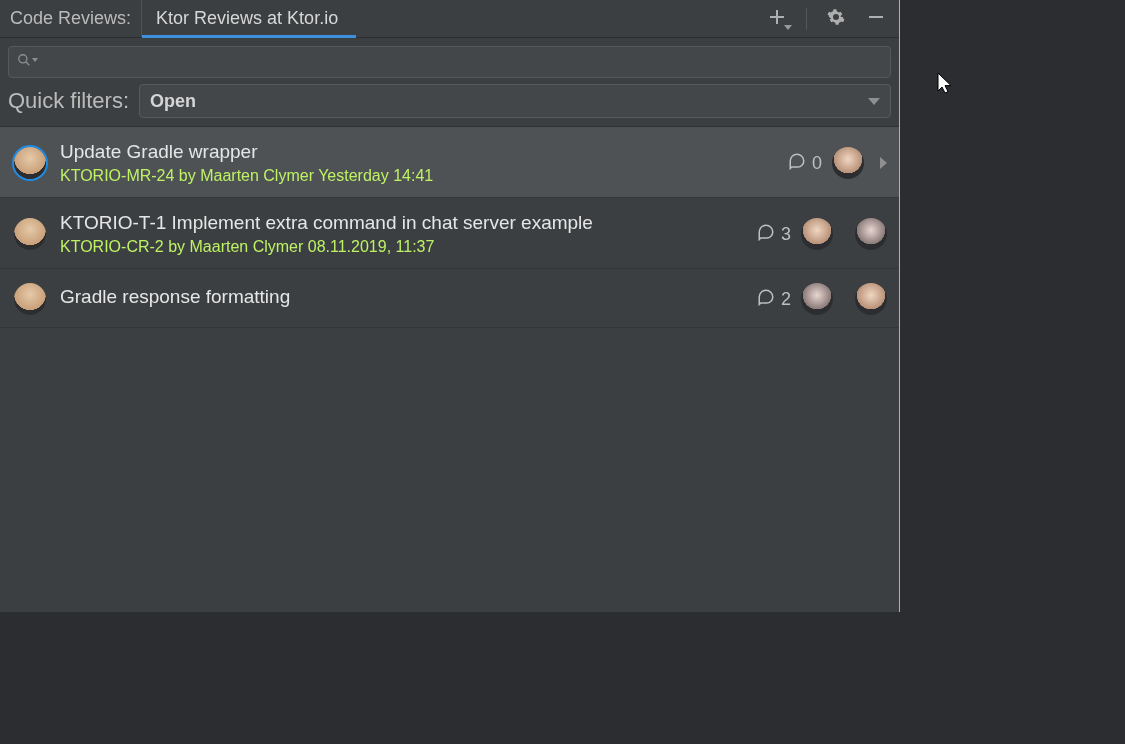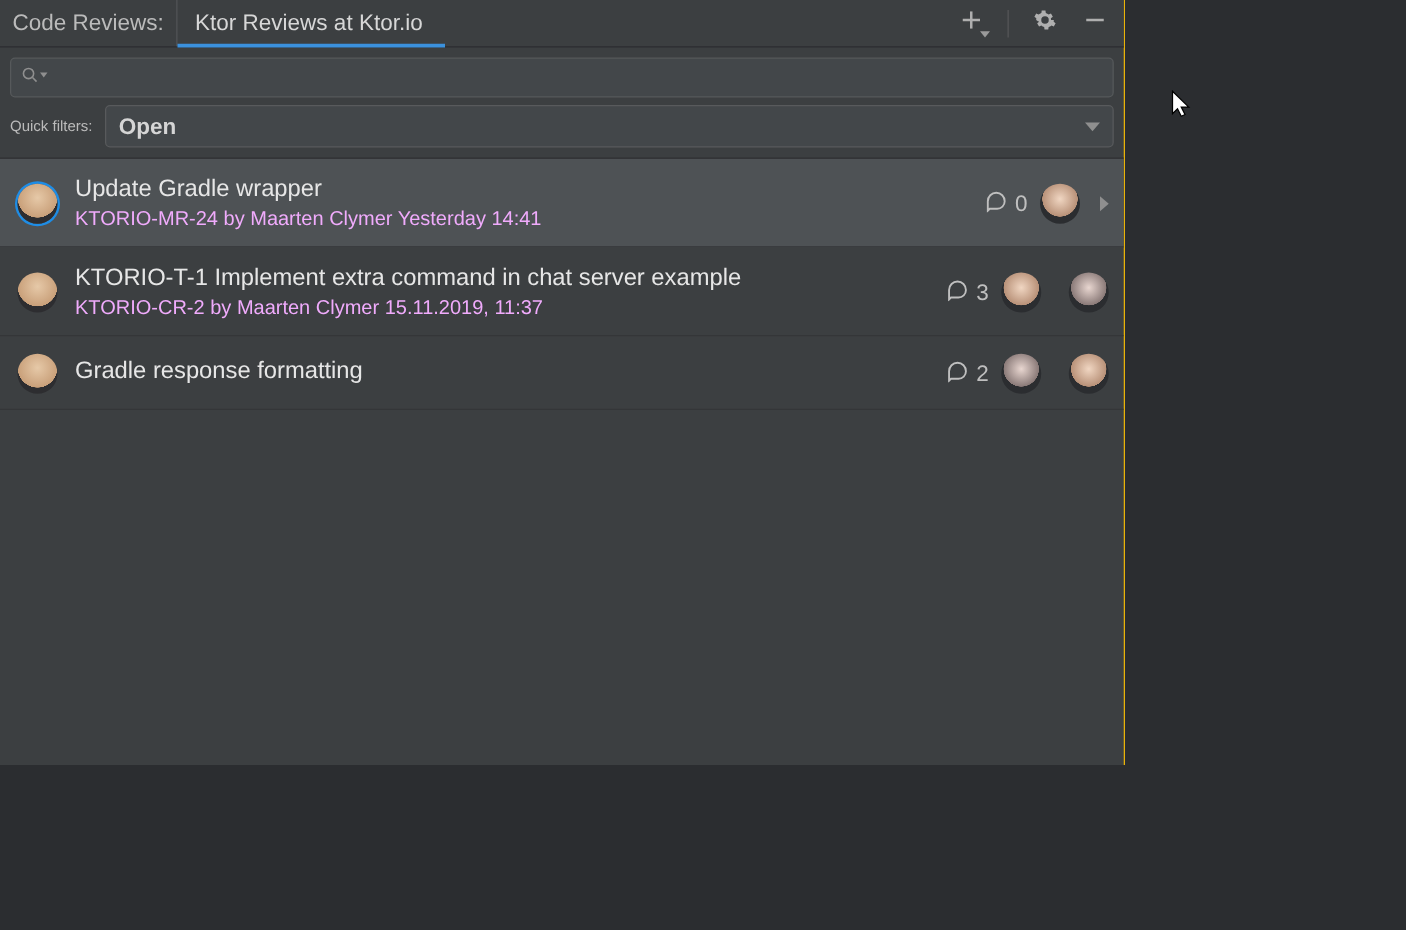--- a/index.html
+++ b/index.html
@@ -124,21 +124,21 @@
     border-top:4px solid #8f8f8f;
   }
   
   .filter-row {
     display: flex;
     align-items: center;
     gap: 10px;
     padding: 0px 8px 8px 8px;
   }
   .filter-label {
-    font-size: 12px;
+    font-size: 22px;
     color: #bbbbbb;
     white-space: nowrap;
   }
   .filter-select {
     flex: 1;
     height: 34px;
     background: #43474a;
     border: 1px solid #585a5c;
     border-radius: 4px;
     display: flex;
@@ -183,21 +183,21 @@
   .review-title {
     font-size: 19px;
     color: #e6e6e6;
     margin-bottom: 4px;
     white-space: nowrap;
     overflow: hidden;
     text-overflow: ellipsis;
   }
   .review-meta {
     font-size: 16px;
-    color: #f0abfc;
+    color: #bef264;
     white-space: nowrap;
   }
   .review-right {
     display: flex;
     align-items: center;
     gap: 10px;
     flex: 0 0 auto;
   }
   .comment-pill {
     display: flex;
@@ -308,21 +308,21 @@
           <div class="rev-avatar face2 orange-ring"></div>
         </div>
         <span class="chev-right"></span>
       </div>
     </div>
 
     <div class="review">
       <div class="avatar face"></div>
       <div class="review-body">
         <div class="review-title">KTORIO-T-1 Implement extra command in chat server example</div>
-        <div class="review-meta">KTORIO-CR-2 by Maarten Clymer 15.11.2019, 11:37</div>
+        <div class="review-meta">KTORIO-CR-2 by Maarten Clymer 08.11.2019, 11:37</div>
       </div>
       <div class="review-right">
         <div class="comment-pill">
           <span>
             <svg width="18" height="18" viewBox="0 0 24 24" fill="none" stroke="#bfbfbf" stroke-width="2">
                 <path d="M21 12a8 8 0 01-8 8H5l-2 2V12a8 8 0 1118 0z"></path>
               </svg>
           </span>
           <span>3</span>
         </div>

